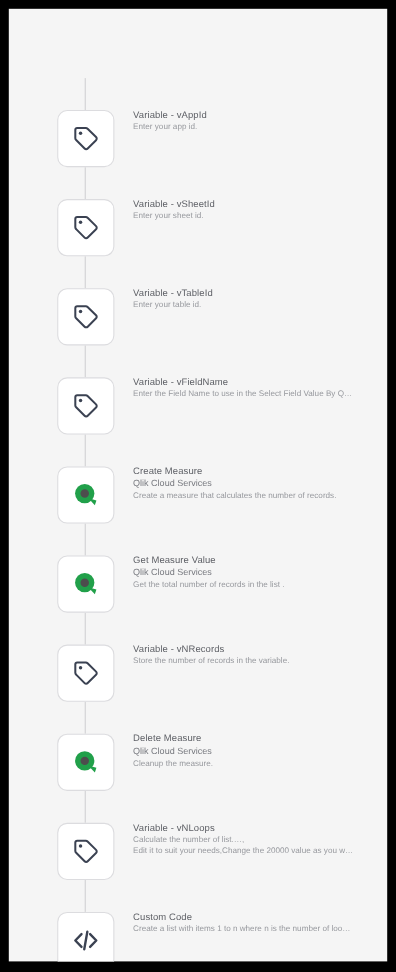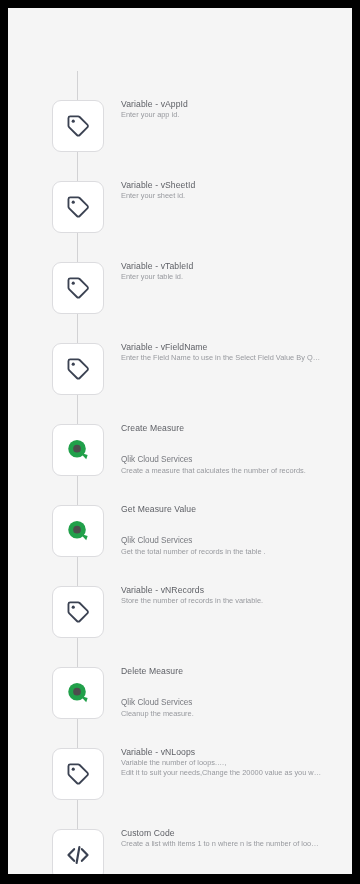--- a/index.html
+++ b/index.html
@@ -71,21 +71,20 @@
     overflow: hidden;
     text-overflow: ellipsis;
   }
   .n-sub {
     font-size: 8.2px;
     line-height: 11.5px;
     color: #77797f;
     white-space: nowrap;
     overflow: hidden;
     text-overflow: ellipsis;
-    margin-top: 20px;
   }
   .n-desc {
     font-size: 7.4px;
     line-height: 10.5px;
     color: #97999e;
     white-space: nowrap;
     overflow: hidden;
     text-overflow: ellipsis;
     max-width: 222px;
   }
@@ -172,21 +171,21 @@
         <div class="node-box">
           <svg class="node-icon" viewBox="0 0 24 24" xmlns="http://www.w3.org/2000/svg">
             <circle cx="11.1" cy="10.8" r="8.1" fill="#21a04a"></circle>
             <circle cx="11.1" cy="10.8" r="3.55" fill="#4d4d4d"></circle>
             <path d="M14.0 14.6 L19.6 20.6 L20.9 16.6 Z" fill="#21a04a"></path>
           </svg>
         </div>
         <div class="node-text">
           <div class="n-title">Get Measure Value</div>
           <div class="n-sub">Qlik Cloud Services</div>
-          <div class="n-desc">Get the total number of records in the table .</div>
+          <div class="n-desc">Get the total number of records in the list .</div>
         </div>
       </div>
       <div class="node-row" style="top: 578px;">
         <div class="node-box">
           <svg class="node-icon" viewBox="0 0 24 24" xmlns="http://www.w3.org/2000/svg">
             <path d="M3.2 4.6 A1.6 1.6 0 0 1 4.8 3.1 L12.0 3.1 A2.1 2.1 0 0 1 13.5 3.7 L20.6 10.7 A1.8 1.8 0 0 1 20.6 13.3 L13.6 20.3 A1.8 1.8 0 0 1 11.0 20.3 L3.9 13.2 A2.1 2.1 0 0 1 3.2 11.7 Z" stroke="#3b4252" stroke-width="1.7" stroke-linejoin="round" fill="none"></path>
             <circle cx="7.6" cy="7.5" r="1.45" fill="#3b4252"></circle>
           </svg>
         </div>
         <div class="node-text">
@@ -210,21 +209,21 @@
       </div>
       <div class="node-row" style="top: 740px;">
         <div class="node-box">
           <svg class="node-icon" viewBox="0 0 24 24" xmlns="http://www.w3.org/2000/svg">
             <path d="M3.2 4.6 A1.6 1.6 0 0 1 4.8 3.1 L12.0 3.1 A2.1 2.1 0 0 1 13.5 3.7 L20.6 10.7 A1.8 1.8 0 0 1 20.6 13.3 L13.6 20.3 A1.8 1.8 0 0 1 11.0 20.3 L3.9 13.2 A2.1 2.1 0 0 1 3.2 11.7 Z" stroke="#3b4252" stroke-width="1.7" stroke-linejoin="round" fill="none"></path>
             <circle cx="7.6" cy="7.5" r="1.45" fill="#3b4252"></circle>
           </svg>
         </div>
         <div class="node-text">
           <div class="n-title">Variable - vNLoops</div>
-          <div class="n-desc">Variable the number of loops.…,</div>
+          <div class="n-desc">Calculate the number of list.…,</div>
           <div class="n-desc second">Edit it to suit your needs,Change the 20000 value as you w…</div>
         </div>
       </div>
       <div class="node-row" style="top: 821px;">
         <div class="node-box">
           <svg class="node-icon" viewBox="0 0 24 24" xmlns="http://www.w3.org/2000/svg">
             <path d="M8.4 6.6 L3.2 12.0 L8.4 17.4" stroke="#3b4252" stroke-width="2.0" stroke-linecap="round" stroke-linejoin="round" fill="none"></path>
             <path d="M15.6 6.6 L20.8 12.0 L15.6 17.4" stroke="#3b4252" stroke-width="2.0" stroke-linecap="round" stroke-linejoin="round" fill="none"></path>
             <path d="M13.3 4.6 L10.7 19.4" stroke="#3b4252" stroke-width="2.0" stroke-linecap="round" fill="none"></path>
           </svg>

